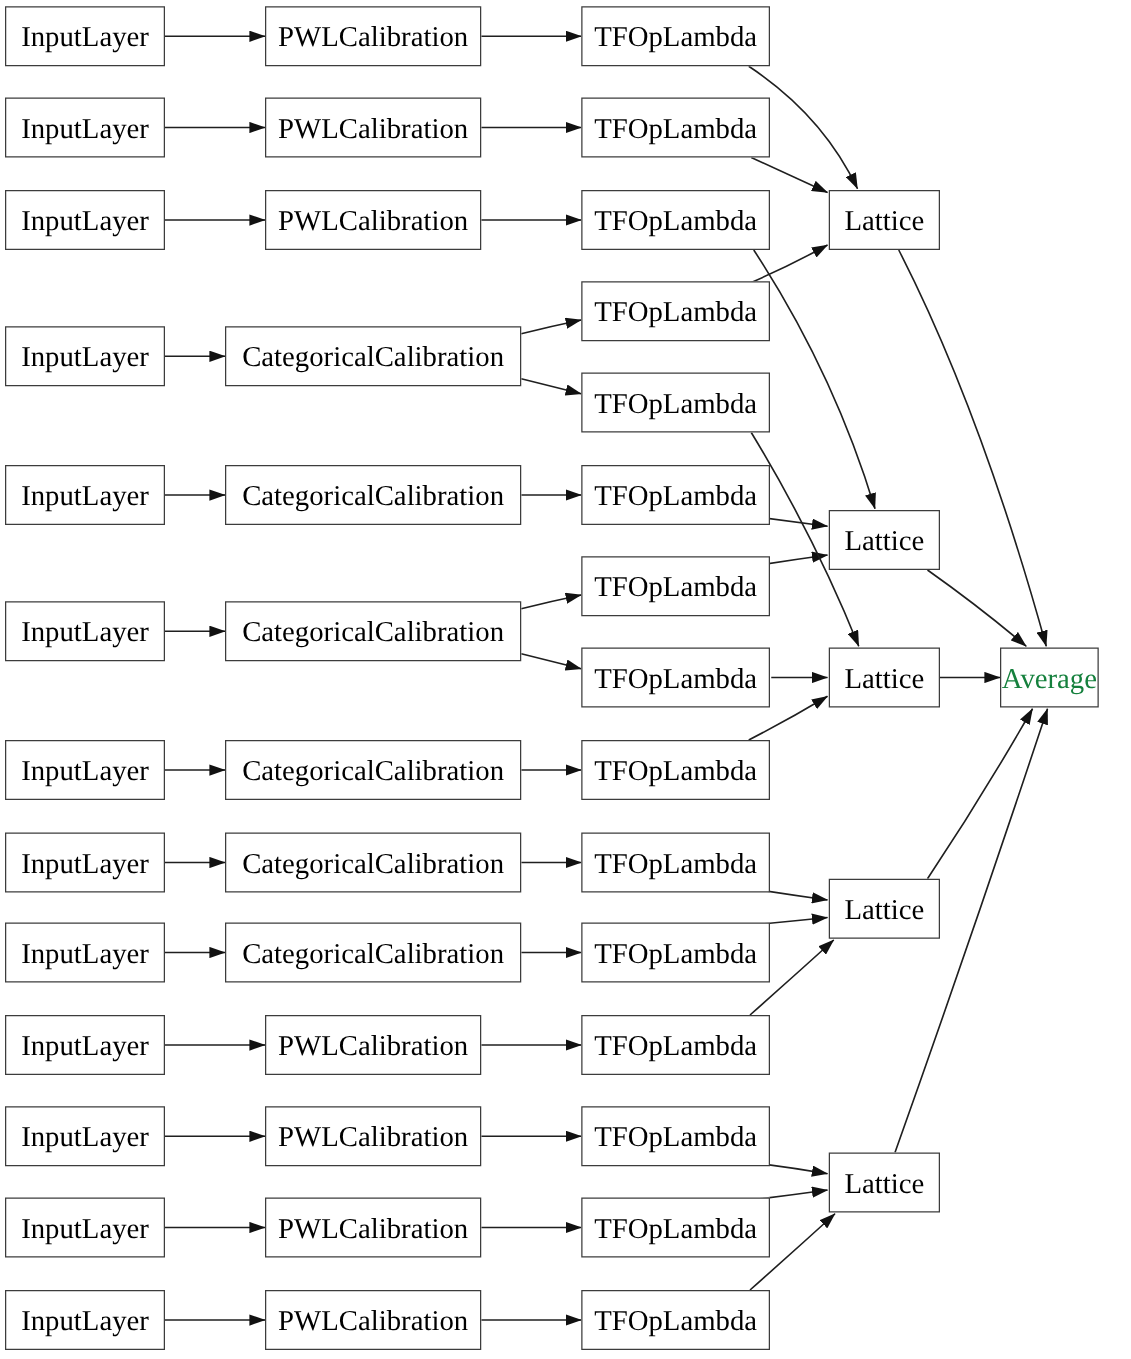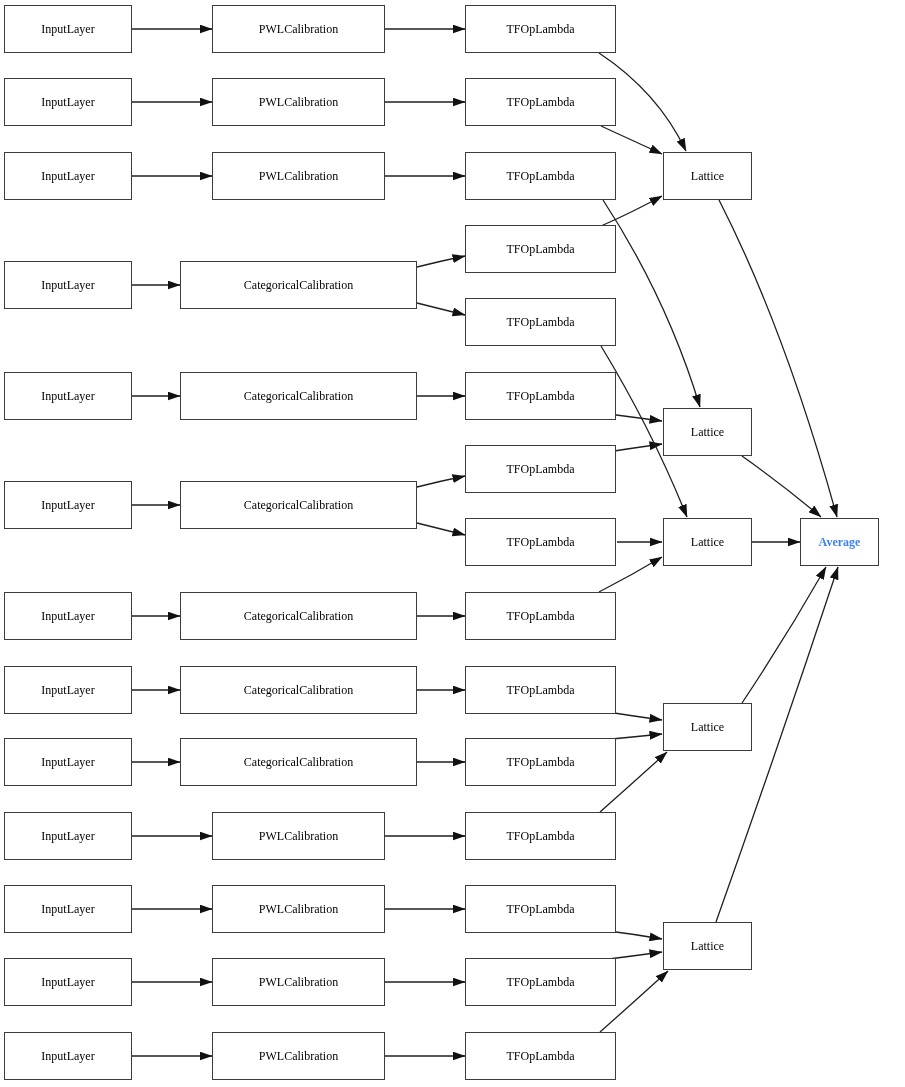--- a/index.html
+++ b/index.html
@@ -22,21 +22,21 @@
     stroke-width: 1.3;
   }
   .node {
     position: absolute;
     box-sizing: border-box;
     border: 1.5px solid #3c3c3c;
     background: #ffffff;
     display: flex;
     align-items: center;
     justify-content: center;
-    font-size: 12px;
+    font-size: 23px;
     line-height: 1;
     color: #000000;
     white-space: nowrap;
   }
 </style>
 </head>
 <body>
 
 <div class="canvas">
   <svg class="edges" xmlns="http://www.w3.org/2000/svg" viewBox="0 0 905 1087">
@@ -136,15 +136,15 @@
       <div class="node" style="left: 465px; top: 738px; width: 151px; height: 48px; border-color: rgb(60, 60, 60); background: rgb(255, 255, 255); color: rgb(0, 0, 0);">TFOpLambda</div>
       <div class="node" style="left: 465px; top: 812px; width: 151px; height: 48px; border-color: rgb(60, 60, 60); background: rgb(255, 255, 255); color: rgb(0, 0, 0);">TFOpLambda</div>
       <div class="node" style="left: 465px; top: 885px; width: 151px; height: 48px; border-color: rgb(60, 60, 60); background: rgb(255, 255, 255); color: rgb(0, 0, 0);">TFOpLambda</div>
       <div class="node" style="left: 465px; top: 958px; width: 151px; height: 48px; border-color: rgb(60, 60, 60); background: rgb(255, 255, 255); color: rgb(0, 0, 0);">TFOpLambda</div>
       <div class="node" style="left: 465px; top: 1032px; width: 151px; height: 48px; border-color: rgb(60, 60, 60); background: rgb(255, 255, 255); color: rgb(0, 0, 0);">TFOpLambda</div>
       <div class="node" style="left: 663px; top: 152px; width: 89px; height: 48px; border-color: rgb(60, 60, 60); background: rgb(255, 255, 255); color: rgb(0, 0, 0);">Lattice</div>
       <div class="node" style="left: 663px; top: 408px; width: 89px; height: 48px; border-color: rgb(60, 60, 60); background: rgb(255, 255, 255); color: rgb(0, 0, 0);">Lattice</div>
       <div class="node" style="left: 663px; top: 518px; width: 89px; height: 48px; border-color: rgb(60, 60, 60); background: rgb(255, 255, 255); color: rgb(0, 0, 0);">Lattice</div>
       <div class="node" style="left: 663px; top: 703px; width: 89px; height: 48px; border-color: rgb(60, 60, 60); background: rgb(255, 255, 255); color: rgb(0, 0, 0);">Lattice</div>
       <div class="node" style="left: 663px; top: 922px; width: 89px; height: 48px; border-color: rgb(60, 60, 60); background: rgb(255, 255, 255); color: rgb(0, 0, 0);">Lattice</div>
-      <div class="node" style="left: 800px; top: 518px; width: 79px; height: 48px; border-color: rgb(60, 60, 60); background: rgb(255, 255, 255); color: #3b82f6; font-weight: bold;">Average</div>
+      <div class="node" style="left: 800px; top: 518px; width: 79px; height: 48px; border-color: rgb(60, 60, 60); background: rgb(255, 255, 255); color: #15803d;">Average</div>
     </div>
 </div>
 
 </body></html>

